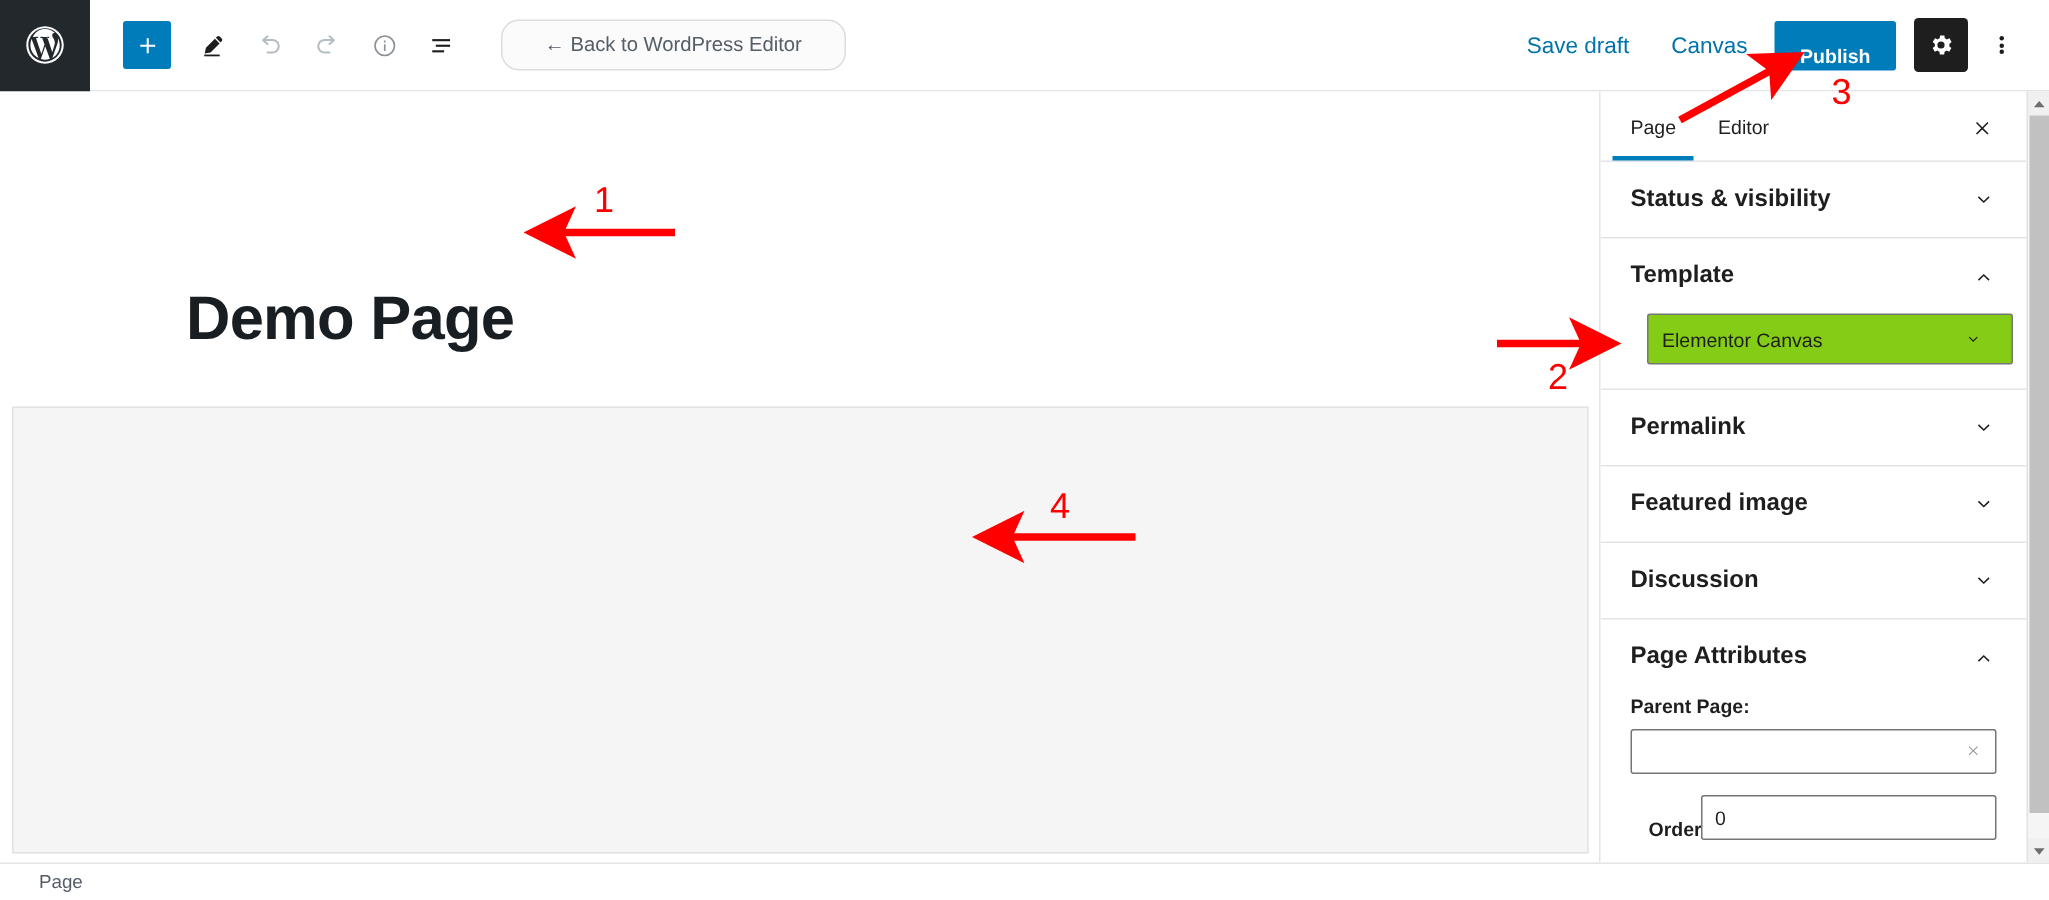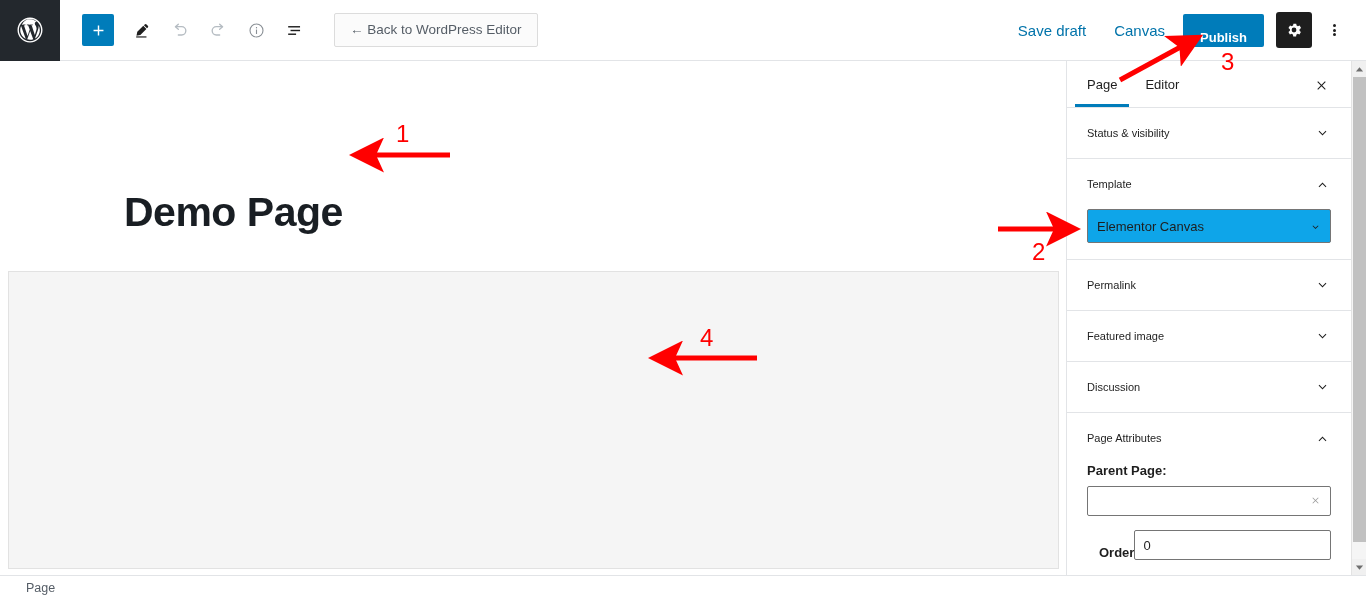--- a/index.html
+++ b/index.html
@@ -30,22 +30,22 @@
   }
   .tbtn.add {
     background:#007cba; width:32px; height:32px; border-radius:2px; color:#fff;
     margin-right:8px;
   }
   .tbtn.muted { color:#b5bcc2; }
   .tbtn.info  { color:#8a9096; }
 
   .backbtn {
     margin-left:22px;
-    height:34px; padding:0 15px;
-    border:1px solid #dcdcdc; border-radius:2px; background:#fbfbfb;
+    height:34px; padding:0 28px;
+    border:1px solid #dcdcdc; border-radius:12px; background:#fbfbfb;
     color:#555d66; font-size:13.5px; line-height:32px; cursor:pointer;
     white-space:nowrap;
   }
 
   .spacer { flex:1 1 auto; }
 
   .right-tools { display:flex; align-items:center; gap:0; padding-right:14px; }
   .linkbtn {
     background:none; border:none; color:#0073aa; font-size:15px;
     padding:0 14px; height:36px; cursor:pointer; white-space:nowrap;
@@ -102,30 +102,30 @@
     position:absolute; right:18px; top:12px; width:24px; height:24px;
     background:none; border:none; cursor:pointer; color:#1e1e1e;
     display:flex; align-items:center; justify-content:center; font-size:17px;
   }
 
   .panel { border-bottom:1px solid #e2e4e7; }
   .panel-head {
     height:50px; display:flex; align-items:center; justify-content:space-between;
     padding:0 20px 0 20px; cursor:pointer;
   }
-  .panel-title { font-size:11px; font-weight:normal; color:#1e1e1e; }
+  .panel-title { font-size:16px; font-weight:bold; color:#1e1e1e; }
   .chev { color:#1e1e1e; display:flex; }
   .panel-body { padding:0 20px 16px 20px; }
 
   .select-wrap { position:relative; }
   select.tpl {
     width:100%; height:34px; padding:0 28px 0 9px;
-    border:1px solid #757575; border-radius:2px; background:#0ea5e9;
+    border:1px solid #757575; border-radius:2px; background:#84cc16;
     font-size:13px; color:#1e1e1e; font-family:"Liberation Sans", sans-serif;
-    appearance:none; -webkit-appearance:none; cursor:pointer;
+    appearance:none; -webkit-appearance:none; cursor:pointer;margin-left:11px;
   }
   .select-arrow {
     position:absolute; right:9px; top:11px; pointer-events:none; color:#1e1e1e;
   }
 
   .field-label { font-size:13px; font-weight:bold; color:#1e1e1e; margin-bottom:8px; }
   .parent-wrap { position:relative; }
   .parent-input {
     width:100%; height:30px; border:1px solid #757575; border-radius:2px;
     padding:0 26px 0 8px; font-size:13px; background:#fff;

